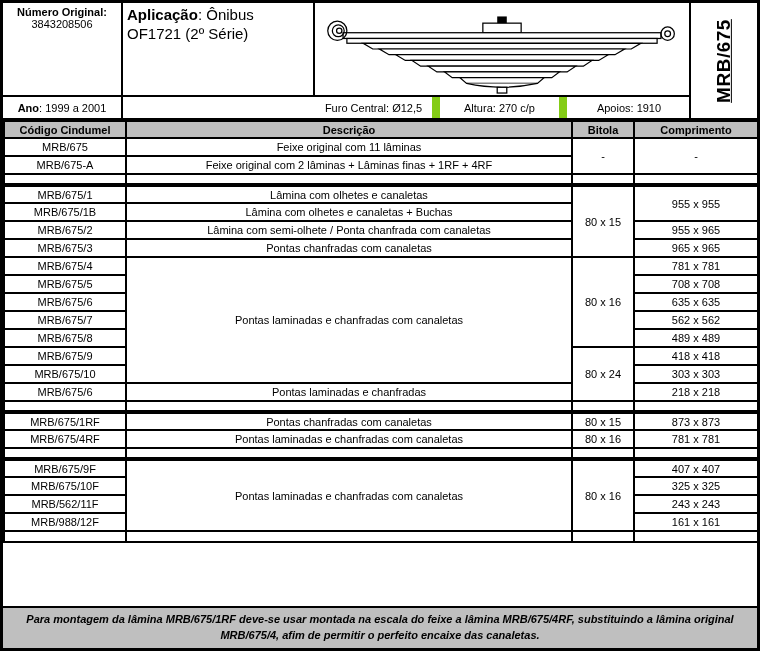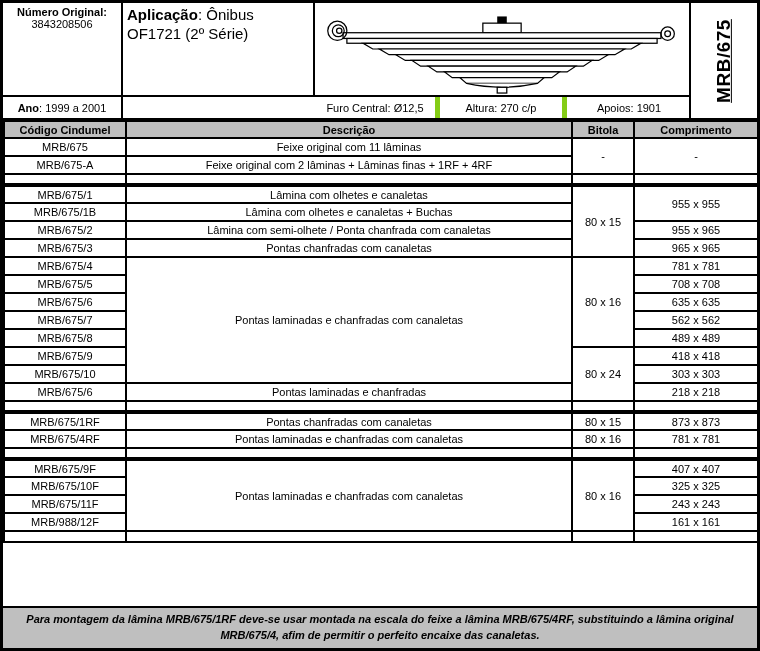--- a/index.html
+++ b/index.html
@@ -34,21 +34,21 @@
     transform:rotate(-90deg);
     font-weight:bold; font-size:19px; letter-spacing:.5px;
     text-decoration:underline; white-space:nowrap;
   }
   .cell-ano { display:flex; align-items:center; justify-content:center; font-size:11px; }
   .cell-ano .lbl { font-weight:bold; }
   .cell-traseiro { display:flex; align-items:center; justify-content:center; font-size:13px;margin-top:25px; }
   .cell-traseiro span { font-weight:bold; text-decoration:underline; letter-spacing:.3px; }
   .specs-strip { display:grid; grid-template-columns:125px 127px 124px; }
   .specs-strip .scell {
-    border-right:5px solid #84cc16;
+    border-right:8px solid #84cc16;
     display:flex; align-items:center; justify-content:center;
     font-size:11px; white-space:nowrap;
   }
   .specs-strip .scell:last-child { border-right:none; }
 
   
   table.parts {
     width:754px; border-collapse:collapse; table-layout:fixed;
   }
   table.parts th, table.parts td {
@@ -139,21 +139,21 @@
         <span>: 1999 a 2001</span>
     </div>
 
     <div class="hcell cell-traseiro">
       <span>TRASEIRO</span>
     </div>
 
     <div class="hcell specs-strip">
       <div class="scell">Furo Central: Ø12,5</div>
       <div class="scell">Altura: 270 c/p</div>
-      <div class="scell">Apoios: 1901</div>
+      <div class="scell">Apoios: 1910</div>
     </div>
   </div>
 
   <table class="parts">
     <colgroup>
       <col class="w-code">
         <col class="w-desc">
         <col class="w-bit">
         <col class="w-comp">
     </colgroup>
@@ -266,21 +266,21 @@
           <td class="c-code">MRB/675/9F</td>
           <td class="c-desc" rowspan="4">Pontas laminadas e chanfradas com canaletas</td>
           <td class="c-bitola" rowspan="4">80 x 16</td>
           <td class="c-comp">407 x 407</td>
         </tr>
         <tr>
           <td class="c-code">MRB/675/10F</td>
           <td class="c-comp">325 x 325</td>
         </tr>
         <tr>
-          <td class="c-code">MRB/675/11F</td>
+          <td class="c-code">MRB/562/11F</td>
           <td class="c-comp">243 x 243</td>
         </tr>
         <tr>
           <td class="c-code">MRB/988/12F</td>
           <td class="c-comp">161 x 161</td>
         </tr>
         <tr class="row-empty">
           <td class="c-code"></td>
           <td class="c-desc"></td>
           <td class="c-bitola"></td>

